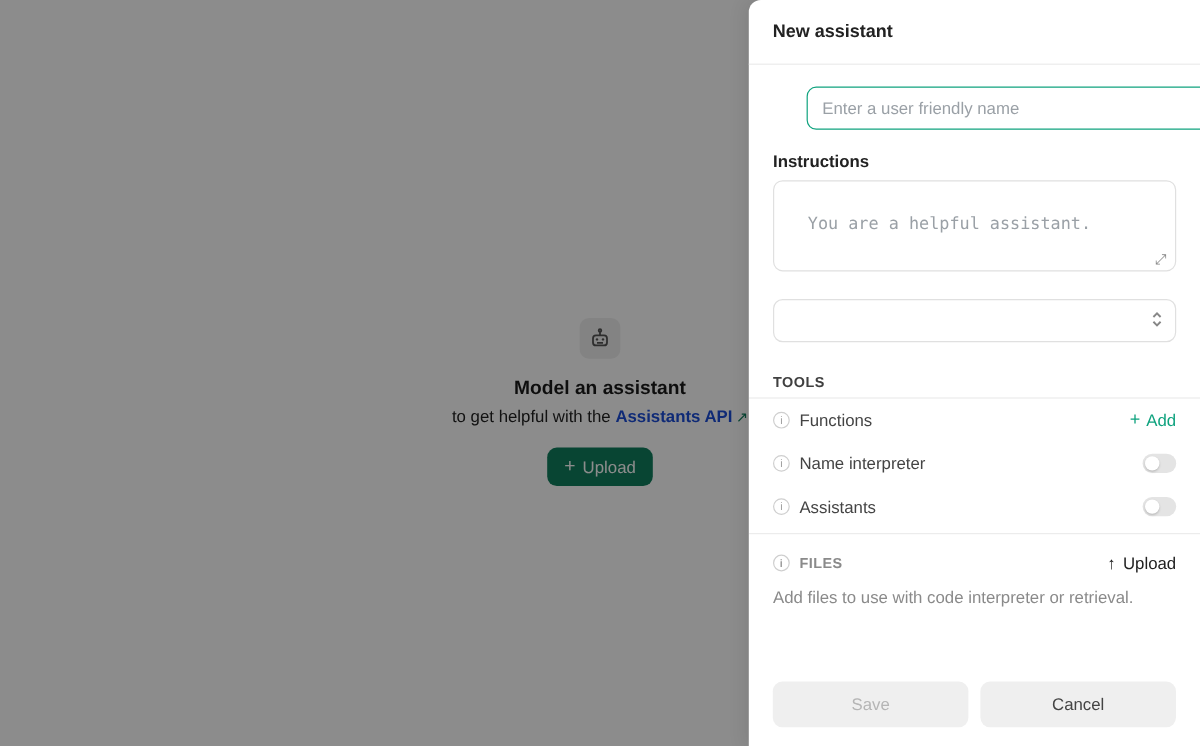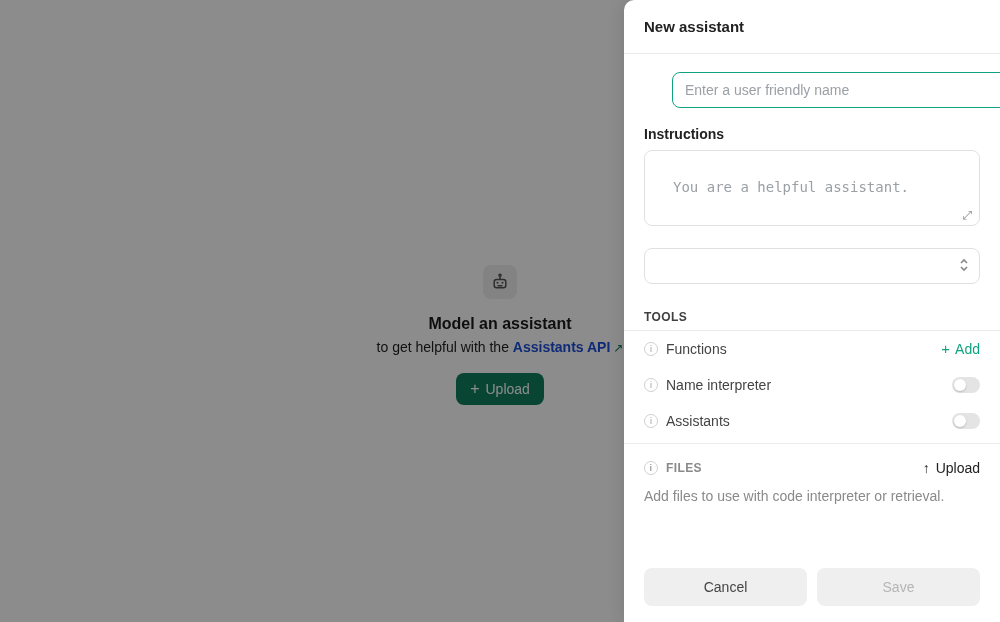--- a/index.html
+++ b/index.html
@@ -225,16 +225,16 @@
       </div>
       <div class="upload">
         <span>↑</span>
         <span>Upload</span>
       </div>
     </div>
     <div class="files-hint">Add files to use with code interpreter or retrieval.</div>
   </div>
 
   <div class="panel-foot">
+    <button class="btn btn-save">Save</button>
     <button class="btn btn-cancel">Cancel</button>
-    <button class="btn btn-save">Save</button>
   </div>
 </div>
 
 </body></html>

